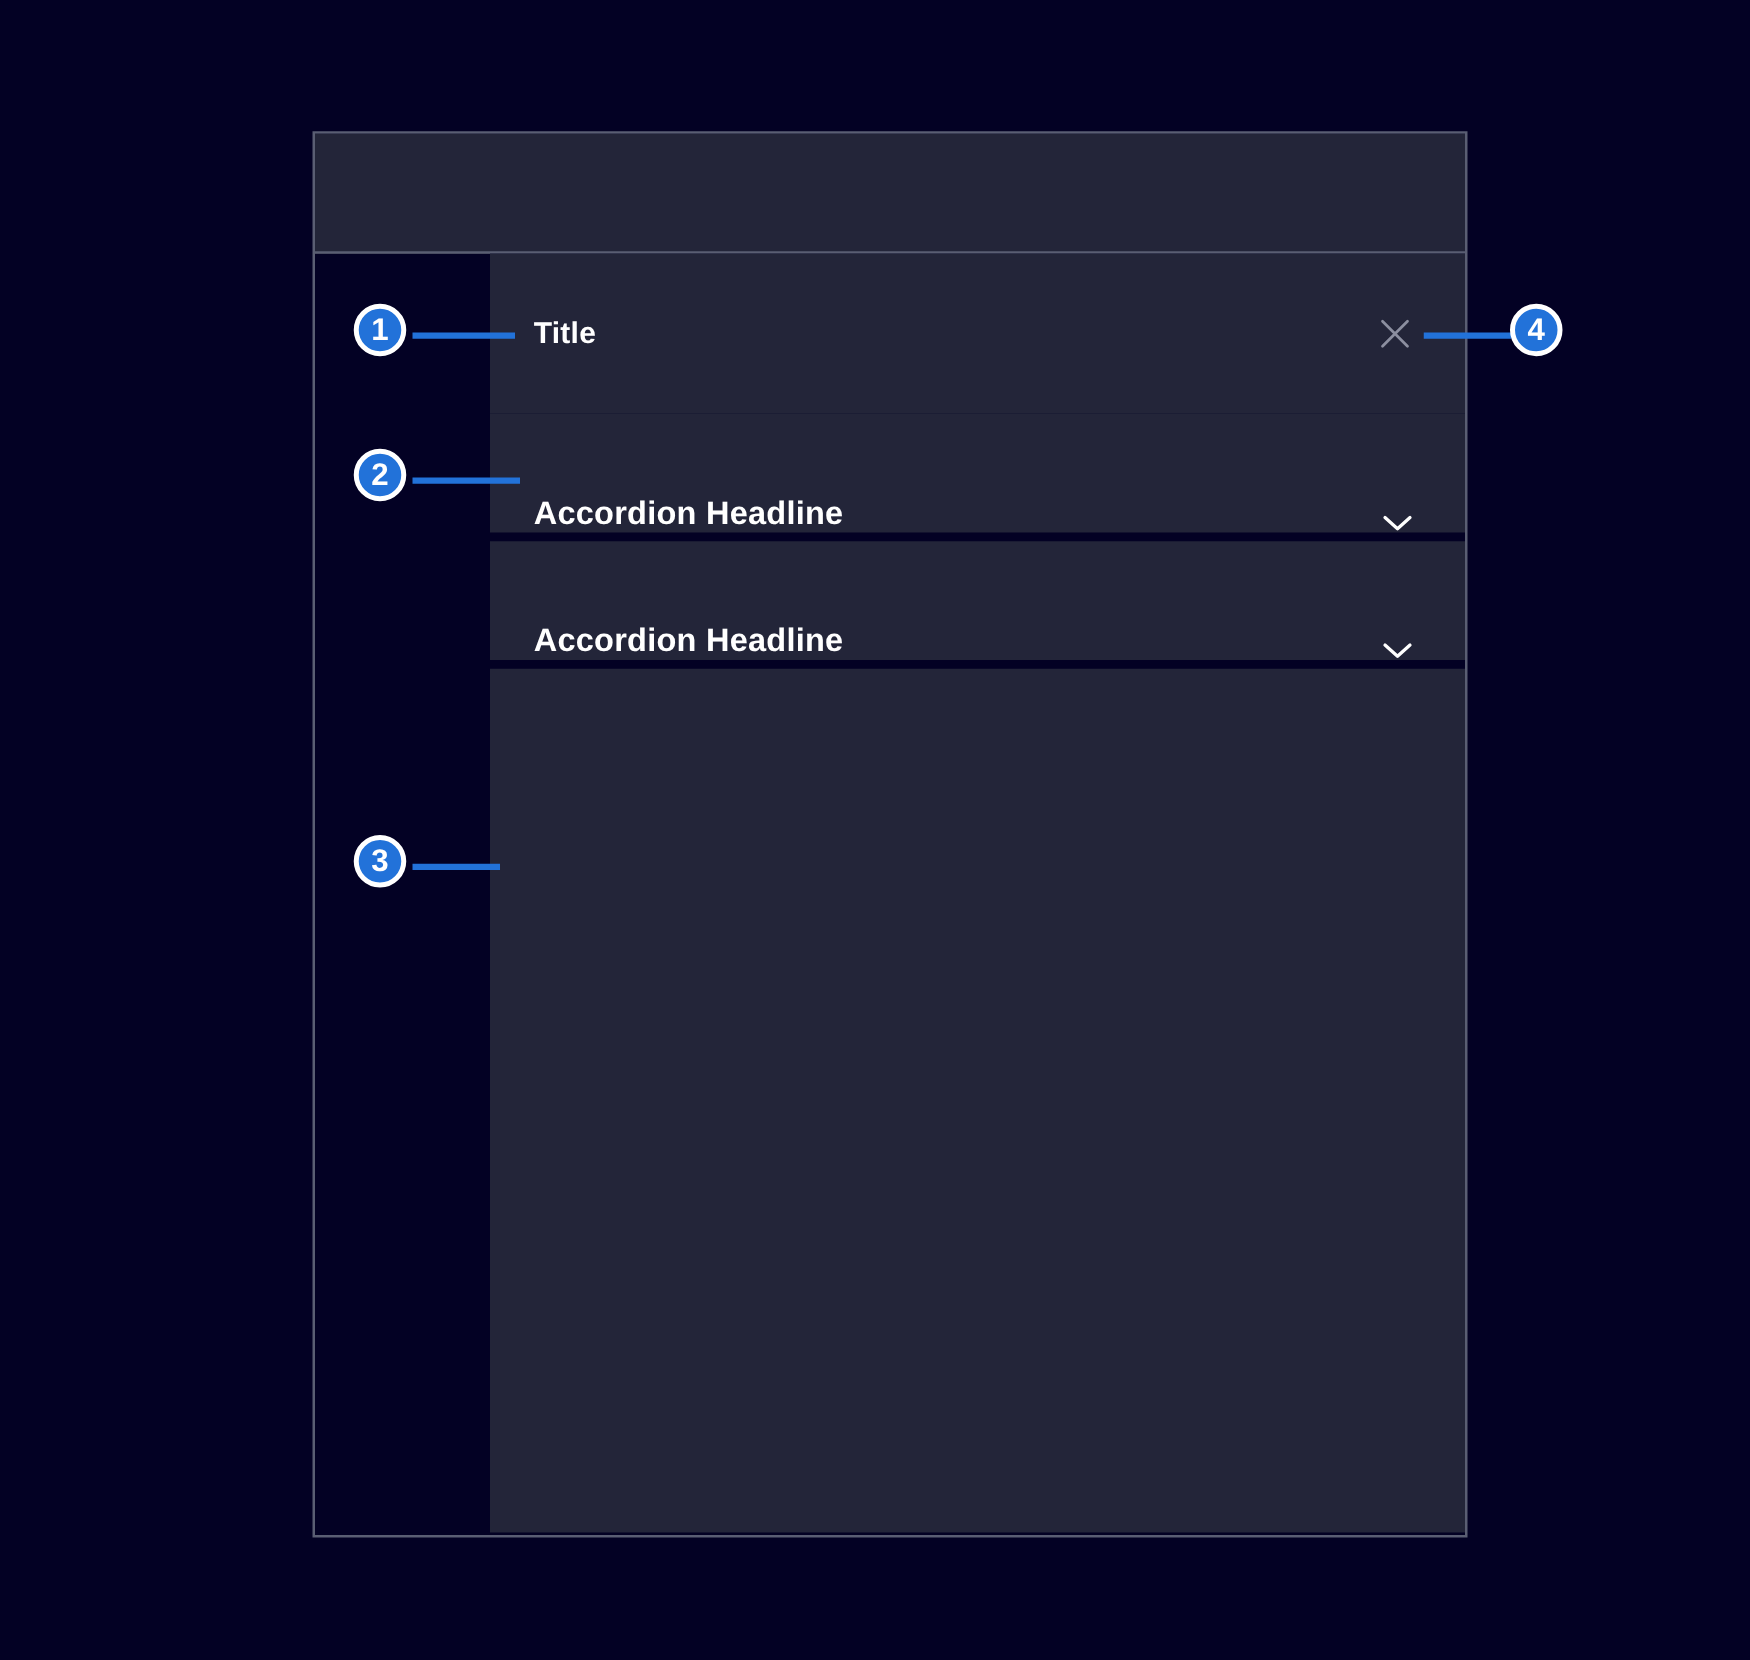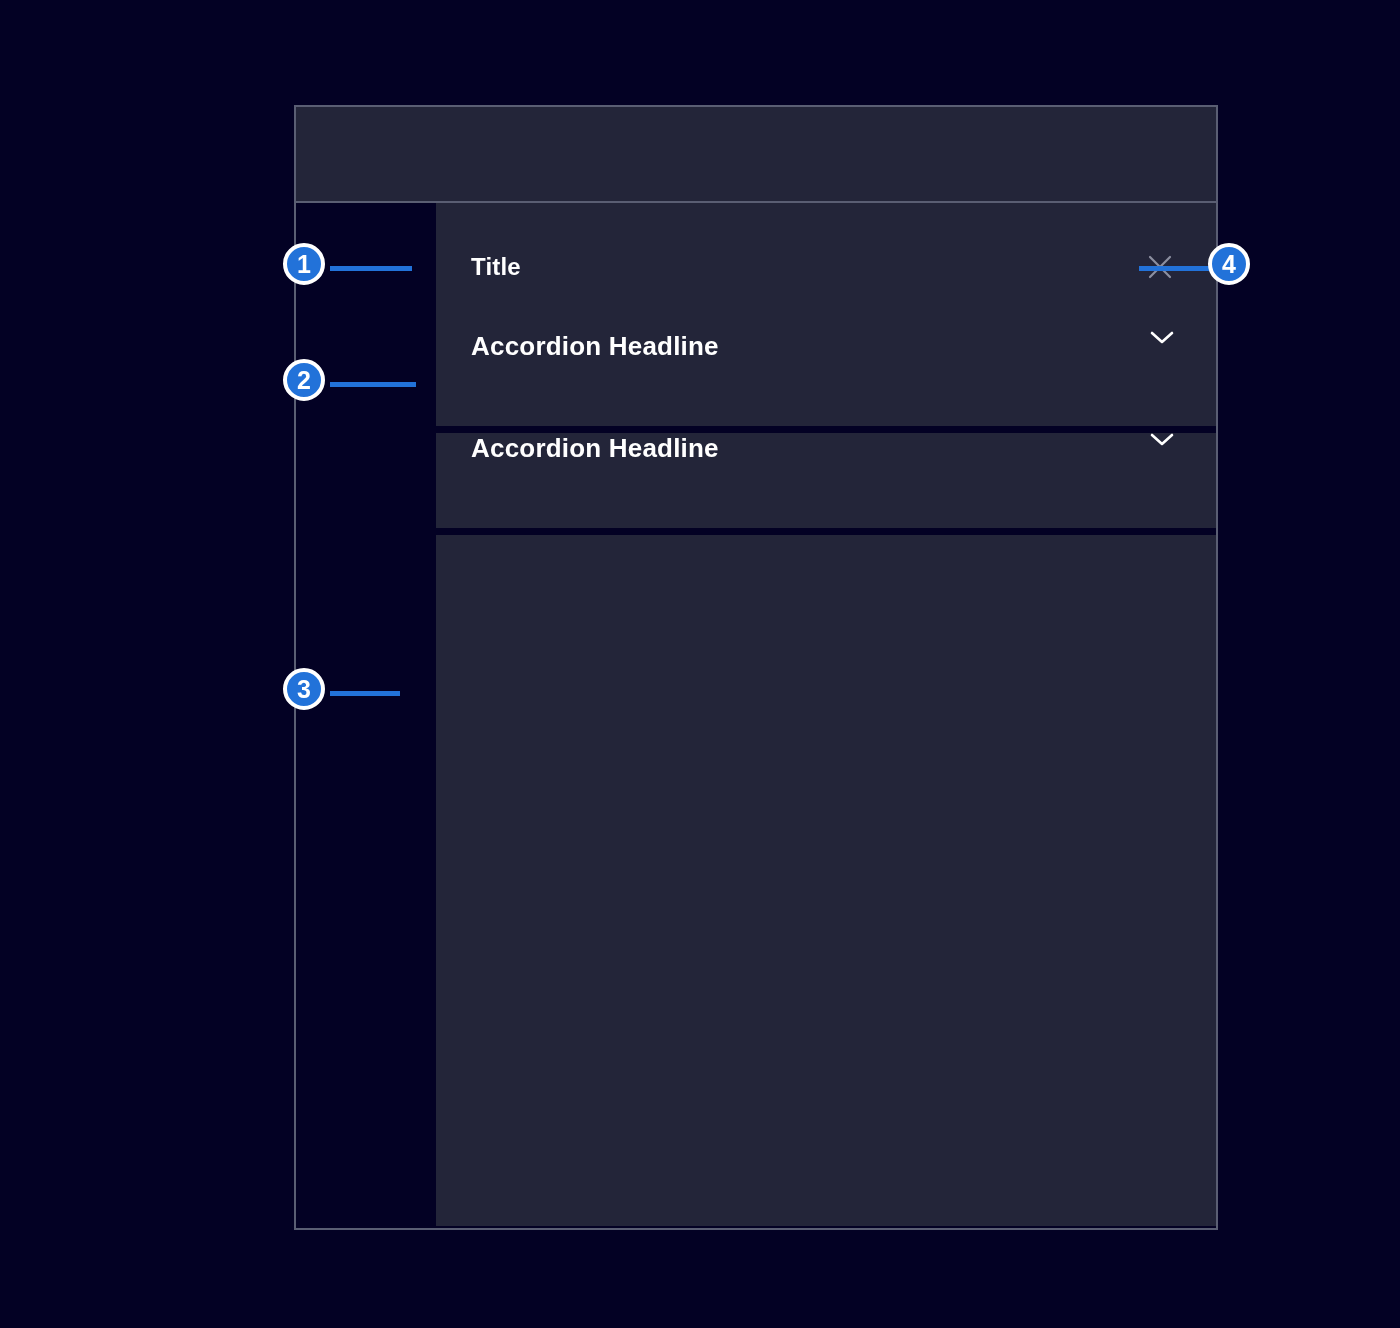--- a/index.html
+++ b/index.html
@@ -9,21 +9,20 @@
     font-family: "Liberation Sans", "DejaVu Sans", sans-serif;
     overflow: hidden;
   }
   .stage { position: relative; width: 1400px; height: 1328px; }
 
   
   .mock-window {
     position: absolute; left: 250px; top: 105px;
     width: 924px; height: 1125px;
     border: 2px solid #5A5E73;
-    margin-left: 44px;
   }
   .window-header {
     height: 96px;
     background: #232539;
     border-bottom: 2px solid #5A5E73;
   }
   .window-body {
     position: relative;
     height: 1023px; 
     background: transparent;
@@ -46,22 +45,22 @@
     color: #FFFFFF; font-size: 24px; font-weight: 700; letter-spacing: .2px;
   }
   .close-btn {
     margin-left: auto;
     width: 28px; height: 28px;
     display: flex; align-items: center; justify-content: center;
     background: none; border: none; cursor: pointer; padding: 0;
   }
   .accordion-row {
     height: 95px;
-    display: flex; align-items: flex-start;
-    padding: 0 42px 10px 35px;
+    display: flex; align-items: flex-end;
+    padding: 0 42px 0 35px;
     cursor: pointer;
   }
   .accordion-row + .accordion-row { margin-top: 7px; }
   .accordion-label {
     color: #FFFFFF; font-size: 26px; font-weight: 700; letter-spacing: .2px;
   }
   .accordion-chevron { margin-left: auto; display: flex; align-items: center; }
   .drawer-content {
     flex: 1; margin-top: 7px; background: #232539;
   }

